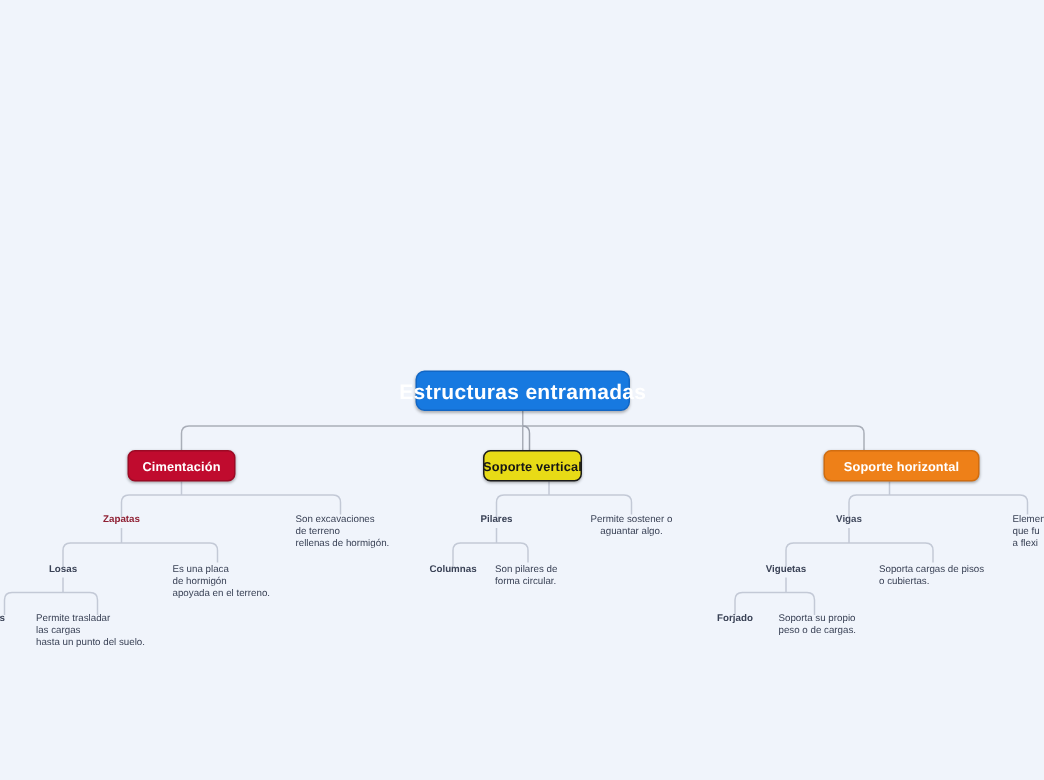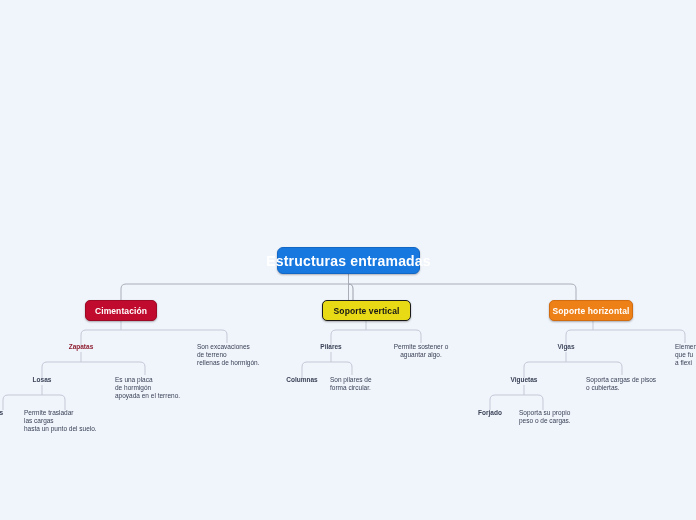--- a/index.html
+++ b/index.html
@@ -74,29 +74,29 @@
     top: 300px;
     width: 72px;
     background: #c00b2e;
     border: 1px solid #9c0a25;
     justify-content: center;
   }
   .n-cimentacion span { color: #ffffff; }
   .n-soporte-vertical {
     left: 322px;
     top: 300px;
-    width: 89px;
+    width: 66px;
     background: #e8db16;
     border: 1.5px solid #1b1b1b;
   }
   .n-soporte-vertical span { color: #161616; }
   .n-soporte-horizontal {
     left: 549px;
     top: 300px;
-    width: 84px;
+    width: 104px;
     background: #ee8018;
     border: 1px solid #d16d10;
   }
   .n-soporte-horizontal span { color: #ffffff; }
   
   .leaf {
     position: absolute;
     font-size: 6.5px;
     line-height: 7.8px;
     white-space: pre-line;

